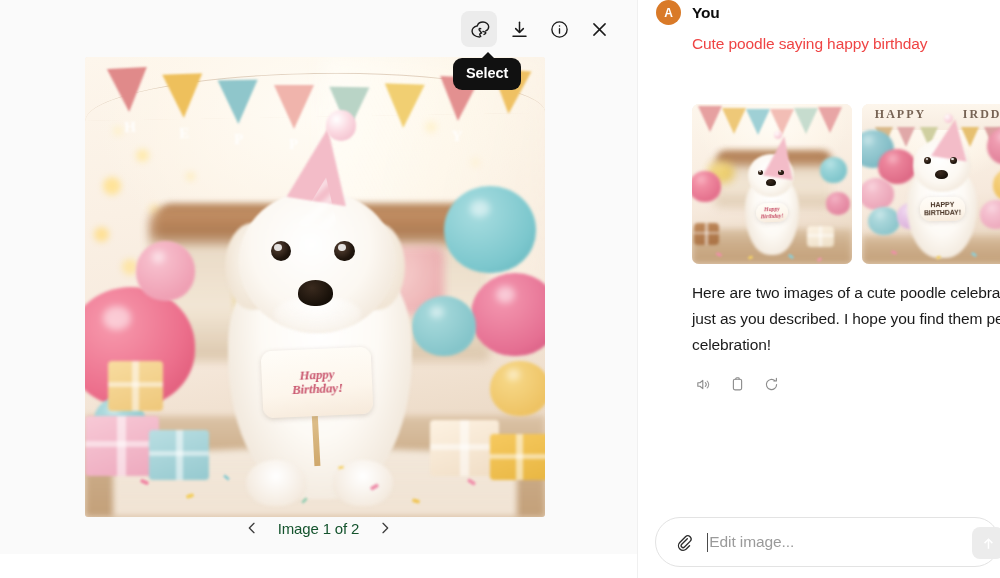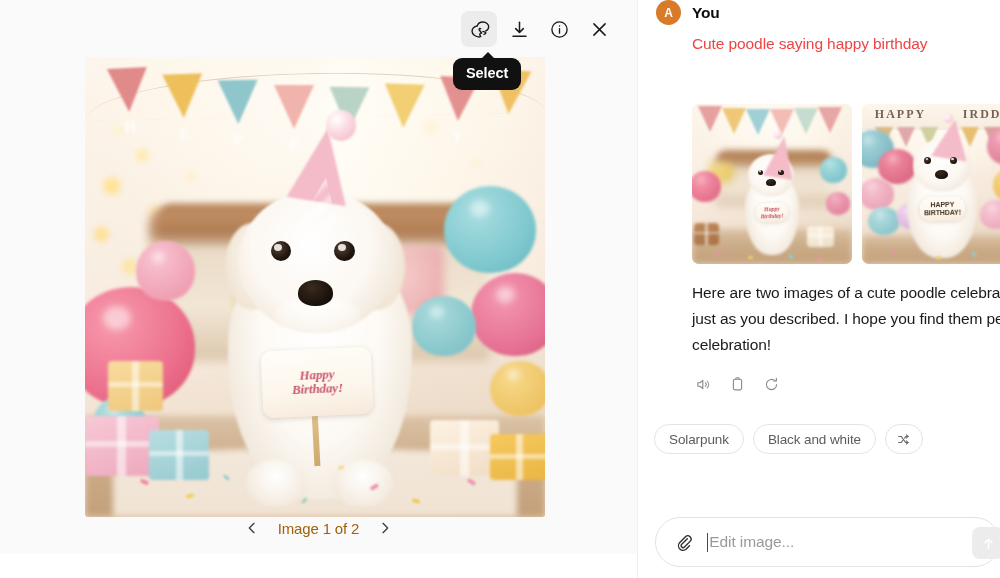--- a/index.html
+++ b/index.html
@@ -281,21 +281,21 @@
     position: absolute; left: 0; bottom: 12px; width: 637px;
     display: flex; align-items: center; justify-content: center;
     gap: 12px; z-index: 20;
   }
   .nav-arrow {
     width: 28px; height: 28px;
     display: flex; align-items: center; justify-content: center;
     background: transparent; border: none; cursor: pointer; color: #3d3d3d;
   }
   #image-counter {
-    font-size: 15px; color: #a16207; font-weight: 400;
+    font-size: 15px; color: #14532d; font-weight: 400;
     letter-spacing: -0.15px; white-space: nowrap;
   }
 
   
   #chat {
     position: relative;
     flex: 1 1 auto; height: 578px;
     background: #ffffff;
     border-left: 1px solid #f0f0f0;
     overflow: hidden;
@@ -694,33 +694,20 @@
           </button>
           <button class="act-btn">
             <svg width="17" height="17" viewBox="0 0 24 24" fill="none" stroke="currentColor" stroke-width="1.6" stroke-linecap="round" stroke-linejoin="round">
               <path d="M19.2 12a7.2 7.2 0 1 1-2.3-5.3"></path>
               <path d="M18.9 3.4v3.6h-3.6"></path>
             </svg>
           </button>
         </div>
       </div>
 
-      <div id="chip-row">
-        <button class="chip">Solarpunk</button>
-        <button class="chip">Black and white</button>
-        <button class="chip icon-chip">
-          <svg width="15" height="15" viewBox="0 0 24 24" fill="none" stroke="#6b6b6b" stroke-width="1.7" stroke-linecap="round" stroke-linejoin="round">
-            <path d="M16.5 4.5l3 2.6-3 2.6"></path>
-            <path d="M16.5 14.3l3 2.6-3 2.6"></path>
-            <path d="M4.2 7.1h4.1l7.2 9.8h4.2"></path>
-            <path d="M4.2 16.9h4.1l2.6-3.5"></path>
-            <path d="M13.6 9.9l2.1-2.8h3.8"></path>
-          </svg>
-        </button>
-      </div>
     </div>
 
     <div id="composer">
       <div id="composer-box">
         <button id="attach-btn">
           <svg width="19" height="19" viewBox="0 0 24 24" fill="none" stroke="currentColor" stroke-width="1.7" stroke-linecap="round" stroke-linejoin="round">
             <path d="M16.8 7.3l-7 7a2.4 2.4 0 0 0 3.4 3.4l7.1-7.1a4.1 4.1 0 0 0-5.8-5.8l-7.2 7.2a5.8 5.8 0 0 0 8.2 8.2l4.1-4.1"></path>
           </svg>
         </button>
         <div id="composer-input-wrap">

